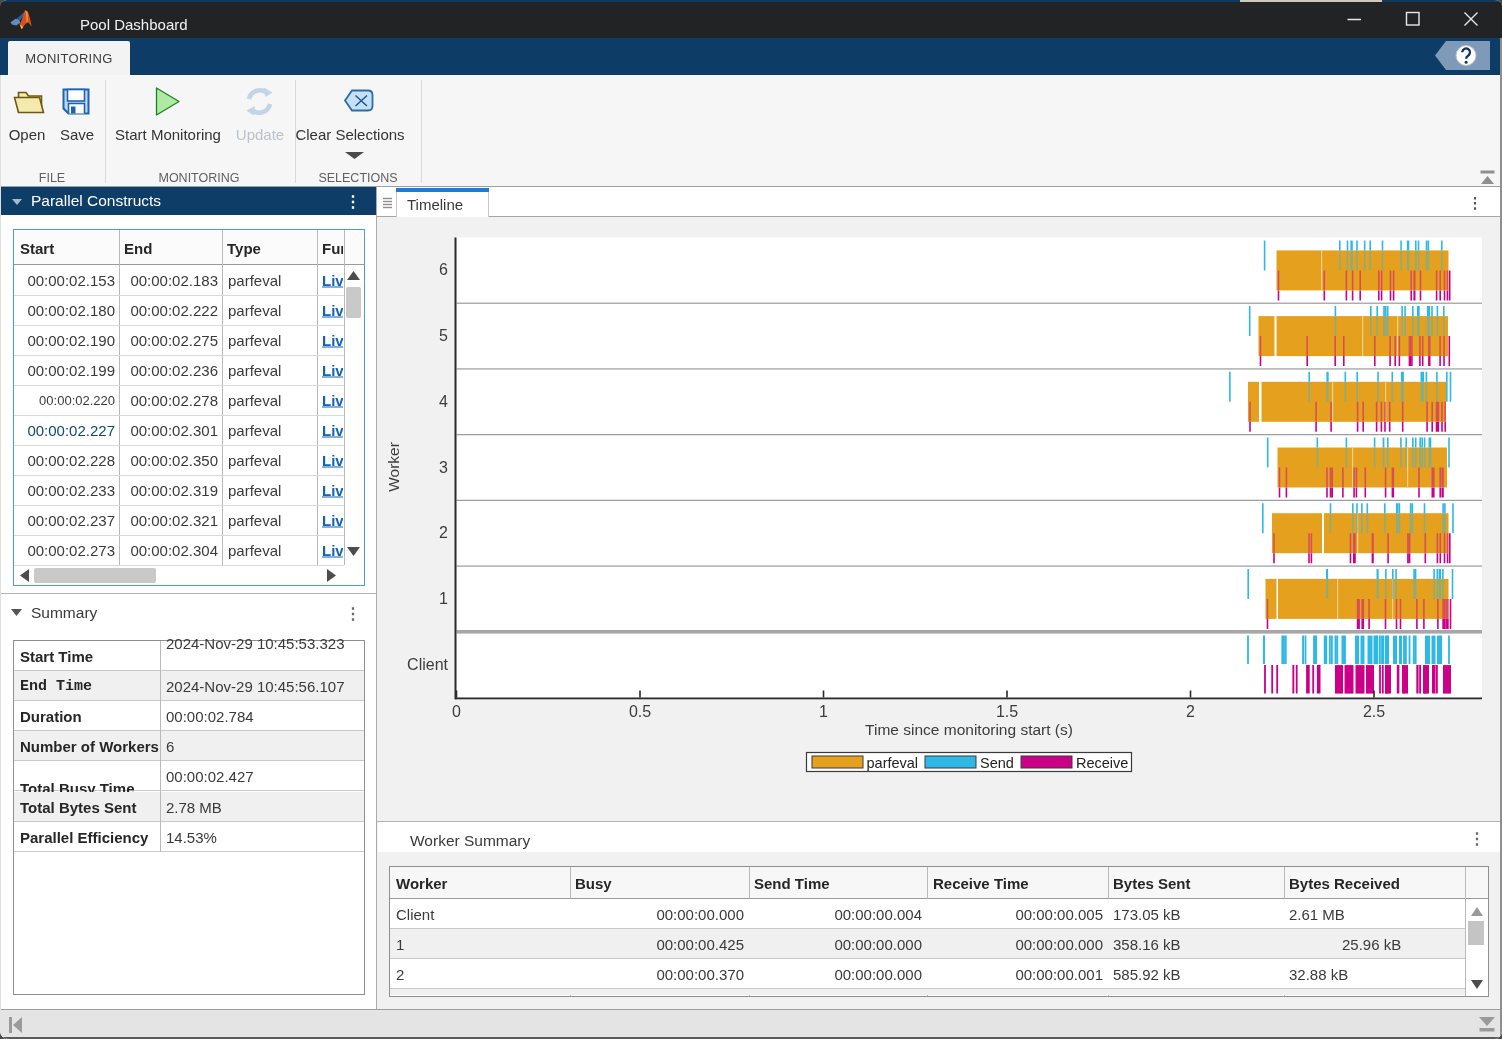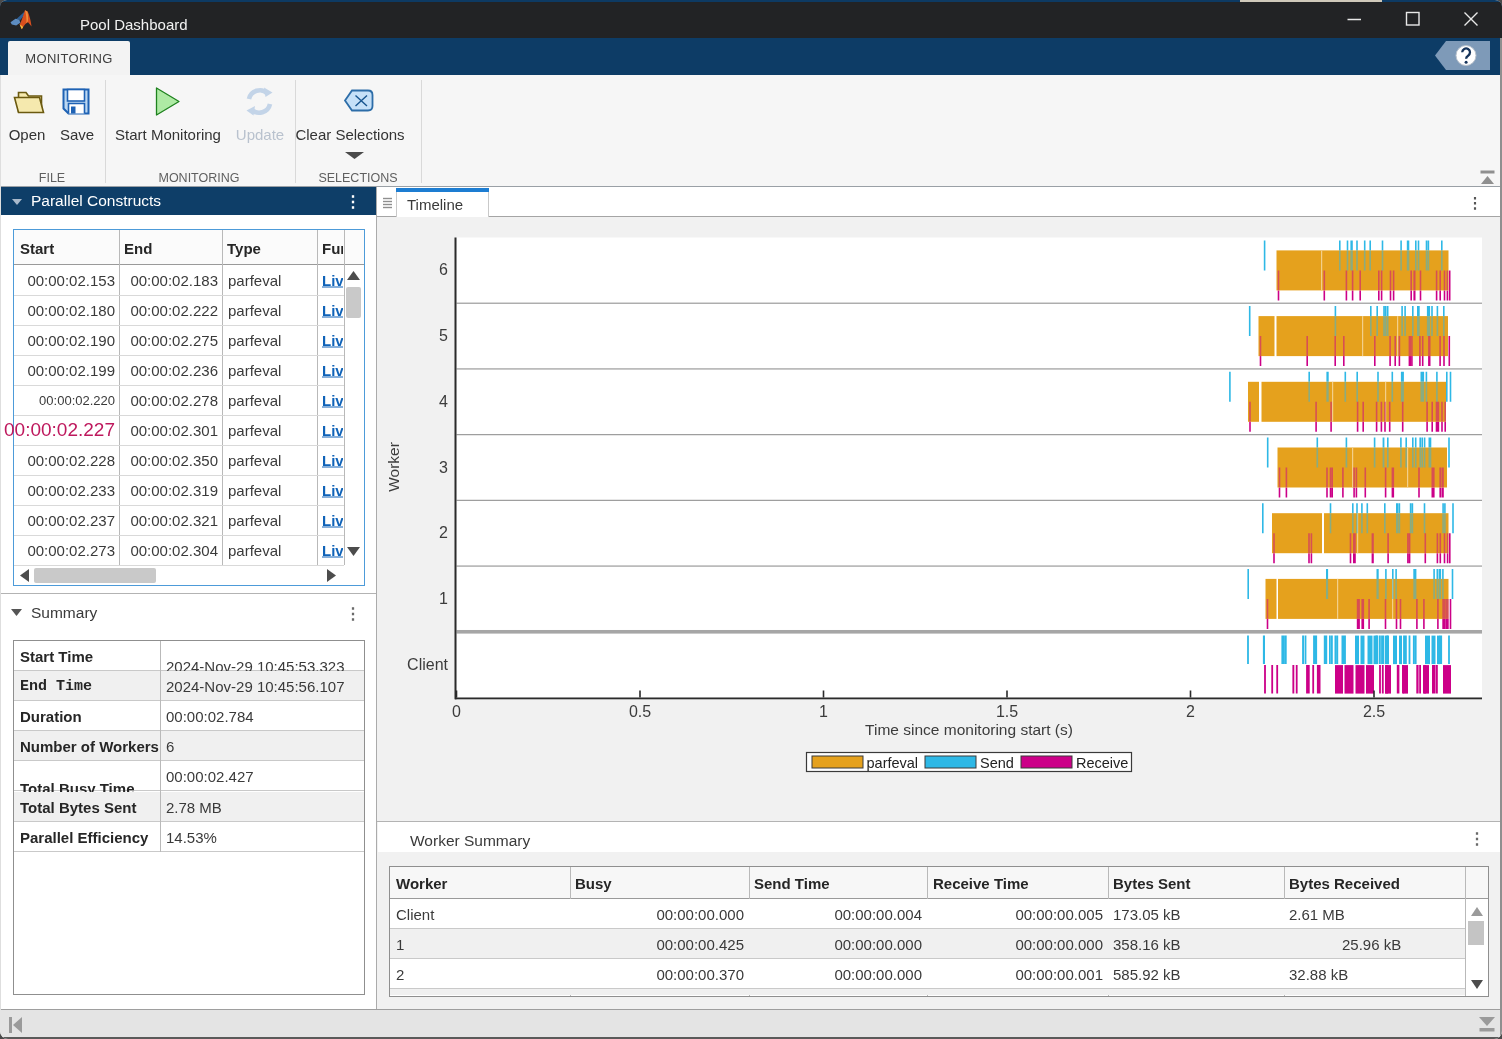--- a/index.html
+++ b/index.html
@@ -104,21 +104,21 @@
     <div style="position:absolute;right:1387px;top:370.0px;transform:translateY(-50%);font-size:15px;color:#3a3a3a;font-weight:normal;white-space:nowrap;">00:00:02.199</div>
     <div style="position:absolute;right:1284px;top:370.0px;transform:translateY(-50%);font-size:15px;color:#3a3a3a;font-weight:normal;white-space:nowrap;">00:00:02.236</div>
     <div style="position:absolute;left:228px;top:370.0px;transform:translateY(-50%);font-size:15px;color:#3a3a3a;font-weight:normal;white-space:nowrap;">parfeval</div>
     <div style="position:absolute;left:322px;top:370.0px;transform:translateY(-50%);width:21px;overflow:hidden;font-size:15px;color:#1063b8;font-weight:bold;text-decoration:underline;white-space:nowrap;">Live</div>
     <div style="position:absolute;left:14px;top:385px;width:330px;height:1px;background:#d9d9d9;"></div>
     <div style="position:absolute;right:1387px;top:400.0px;transform:translateY(-50%);font-size:13px;color:#3a3a3a;font-weight:normal;white-space:nowrap;">00:00:02.220</div>
     <div style="position:absolute;right:1284px;top:400.0px;transform:translateY(-50%);font-size:15px;color:#3a3a3a;font-weight:normal;white-space:nowrap;">00:00:02.278</div>
     <div style="position:absolute;left:228px;top:400.0px;transform:translateY(-50%);font-size:15px;color:#3a3a3a;font-weight:normal;white-space:nowrap;">parfeval</div>
     <div style="position:absolute;left:322px;top:400.0px;transform:translateY(-50%);width:21px;overflow:hidden;font-size:15px;color:#1063b8;font-weight:bold;text-decoration:underline;white-space:nowrap;">Live</div>
     <div style="position:absolute;left:14px;top:415px;width:330px;height:1px;background:#d9d9d9;"></div>
-    <div style="position:absolute;right:1387px;top:430.0px;transform:translateY(-50%);font-size:19px;color:#be185d;font-weight:normal;white-space:nowrap;">00:00:02.227</div>
+    <div style="position:absolute;right:1387px;top:430.0px;transform:translateY(-50%);font-size:15px;color:#0c4a6e;font-weight:normal;white-space:nowrap;">00:00:02.227</div>
     <div style="position:absolute;right:1284px;top:430.0px;transform:translateY(-50%);font-size:15px;color:#3a3a3a;font-weight:normal;white-space:nowrap;">00:00:02.301</div>
     <div style="position:absolute;left:228px;top:430.0px;transform:translateY(-50%);font-size:15px;color:#3a3a3a;font-weight:normal;white-space:nowrap;">parfeval</div>
     <div style="position:absolute;left:322px;top:430.0px;transform:translateY(-50%);width:21px;overflow:hidden;font-size:15px;color:#1063b8;font-weight:bold;text-decoration:underline;white-space:nowrap;">Live</div>
     <div style="position:absolute;left:14px;top:445px;width:330px;height:1px;background:#d9d9d9;"></div>
     <div style="position:absolute;right:1387px;top:460.0px;transform:translateY(-50%);font-size:15px;color:#3a3a3a;font-weight:normal;white-space:nowrap;">00:00:02.228</div>
     <div style="position:absolute;right:1284px;top:460.0px;transform:translateY(-50%);font-size:15px;color:#3a3a3a;font-weight:normal;white-space:nowrap;">00:00:02.350</div>
     <div style="position:absolute;left:228px;top:460.0px;transform:translateY(-50%);font-size:15px;color:#3a3a3a;font-weight:normal;white-space:nowrap;">parfeval</div>
     <div style="position:absolute;left:322px;top:460.0px;transform:translateY(-50%);width:21px;overflow:hidden;font-size:15px;color:#1063b8;font-weight:bold;text-decoration:underline;white-space:nowrap;">Live</div>
     <div style="position:absolute;left:14px;top:475px;width:330px;height:1px;background:#d9d9d9;"></div>
     <div style="position:absolute;right:1387px;top:490.0px;transform:translateY(-50%);font-size:15px;color:#3a3a3a;font-weight:normal;white-space:nowrap;">00:00:02.233</div>
@@ -152,21 +152,21 @@
     </svg>
     <div style="position:absolute;left:0;top:593px;width:376px;height:1px;background:#b3b3b3;"></div>
     <svg style="position:absolute;left:11px;top:609px;" width="11" height="7" viewBox="0 0 11 7">
       <polygon points="0,0 11,0 5.5,7" fill="#555"></polygon>
     </svg>
     <div style="position:absolute;left:31px;top:613px;transform:translateY(-50%);font-size:15.5px;color:#3a3a3a;font-weight:normal;white-space:nowrap;">Summary</div>
     <div style="position:absolute;left:353px;transform:translateX(-50%);top:613px;transform:translateX(-50%) translateY(-50%);font-size:16px;color:#6a6a6a;font-weight:normal;white-space:nowrap;font-weight:bold;">⋮</div>
     <div style="position:absolute;left:13px;top:640px;width:352px;height:355px;background:#fff;border:1px solid #8f8f8f;"></div>
     <div style="position:absolute;left:14px;top:641.0px;width:350px;height:30.1px;background:#ffffff;border-bottom:1px solid #c9c9c9;"></div>
     <div style="position:absolute;left:20px;top:656.05px;transform:translateY(-50%);font-size:15px;color:#262626;font-weight:bold;white-space:nowrap;">Start Time</div>
-    <div style="position:absolute;left:166px;top:666px;transform:translateY(-50%);font-size:15px;color:#3a3a3a;font-weight:normal;white-space:nowrap;">2024-Nov-29 10:45:53.323</div>
+    <div style="position:absolute;left:166px;top:643px;transform:translateY(-50%);font-size:15px;color:#3a3a3a;font-weight:normal;white-space:nowrap;">2024-Nov-29 10:45:53.323</div>
     <div style="position:absolute;left:14px;top:671.1px;width:350px;height:30.1px;background:#f0f0f0;border-bottom:1px solid #c9c9c9;"></div>
     <div style="position:absolute;left:20px;top:686.15px;transform:translateY(-50%);font-size:15px;color:#262626;font-weight:bold;white-space:nowrap;font-family:Liberation Mono, monospace;">End Time</div>
     <div style="position:absolute;left:166px;top:686.15px;transform:translateY(-50%);font-size:15px;color:#3a3a3a;font-weight:normal;white-space:nowrap;">2024-Nov-29 10:45:56.107</div>
     <div style="position:absolute;left:14px;top:701.2px;width:350px;height:30.1px;background:#ffffff;border-bottom:1px solid #c9c9c9;"></div>
     <div style="position:absolute;left:20px;top:716.25px;transform:translateY(-50%);font-size:15px;color:#262626;font-weight:bold;white-space:nowrap;">Duration</div>
     <div style="position:absolute;left:166px;top:716.25px;transform:translateY(-50%);font-size:15px;color:#3a3a3a;font-weight:normal;white-space:nowrap;">00:00:02.784</div>
     <div style="position:absolute;left:14px;top:731.3px;width:350px;height:30.1px;background:#f0f0f0;border-bottom:1px solid #c9c9c9;"></div>
     <div style="position:absolute;left:20px;top:746.3499999999999px;transform:translateY(-50%);font-size:15px;color:#262626;font-weight:bold;white-space:nowrap;">Number of Workers</div>
     <div style="position:absolute;left:166px;top:746.3499999999999px;transform:translateY(-50%);font-size:15px;color:#3a3a3a;font-weight:normal;white-space:nowrap;">6</div>
     <div style="position:absolute;left:14px;top:761.4px;width:350px;height:30.1px;background:#ffffff;border-bottom:1px solid #c9c9c9;"></div>

